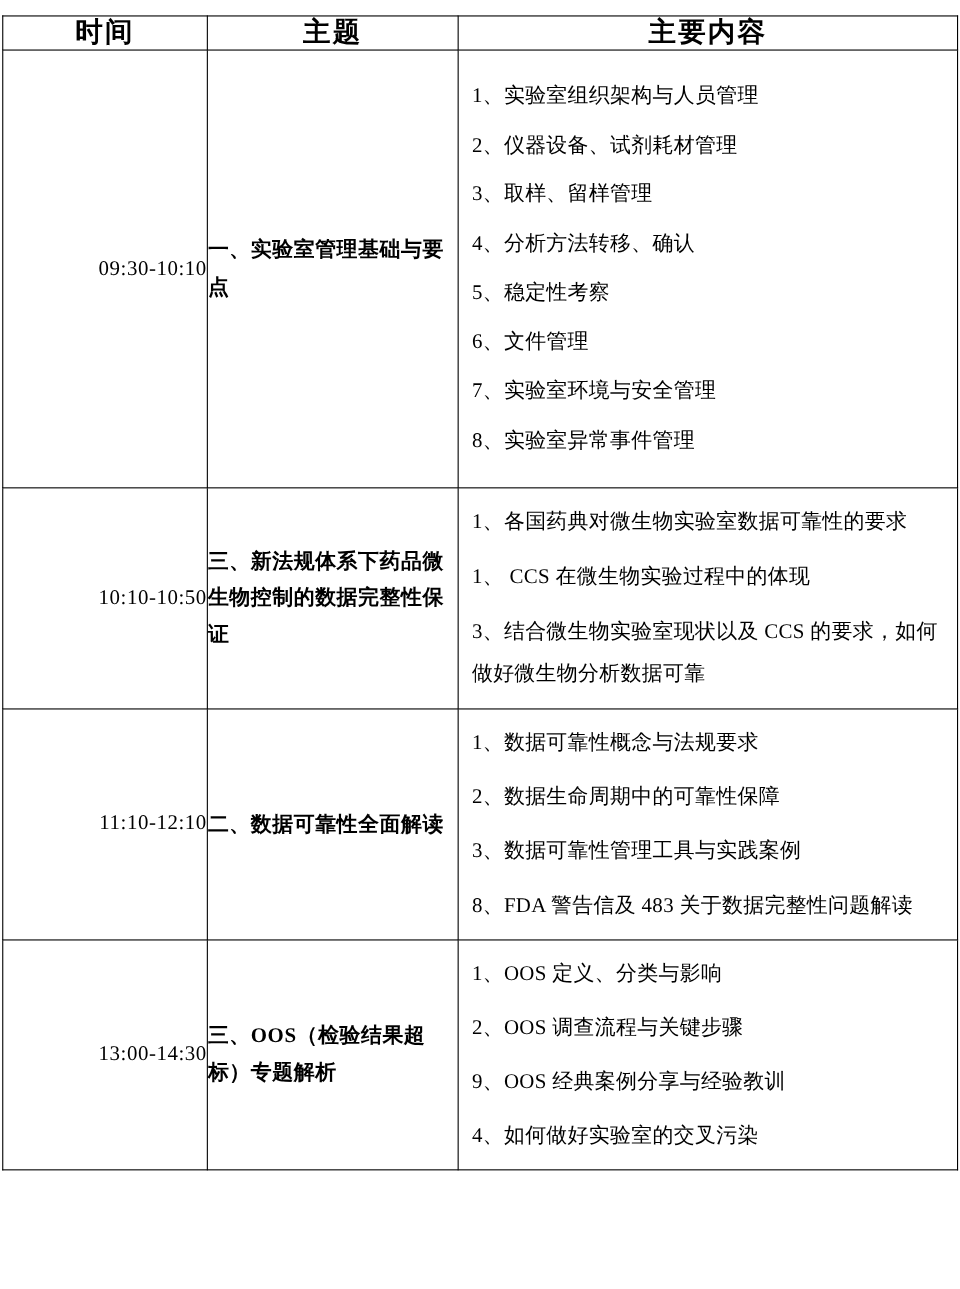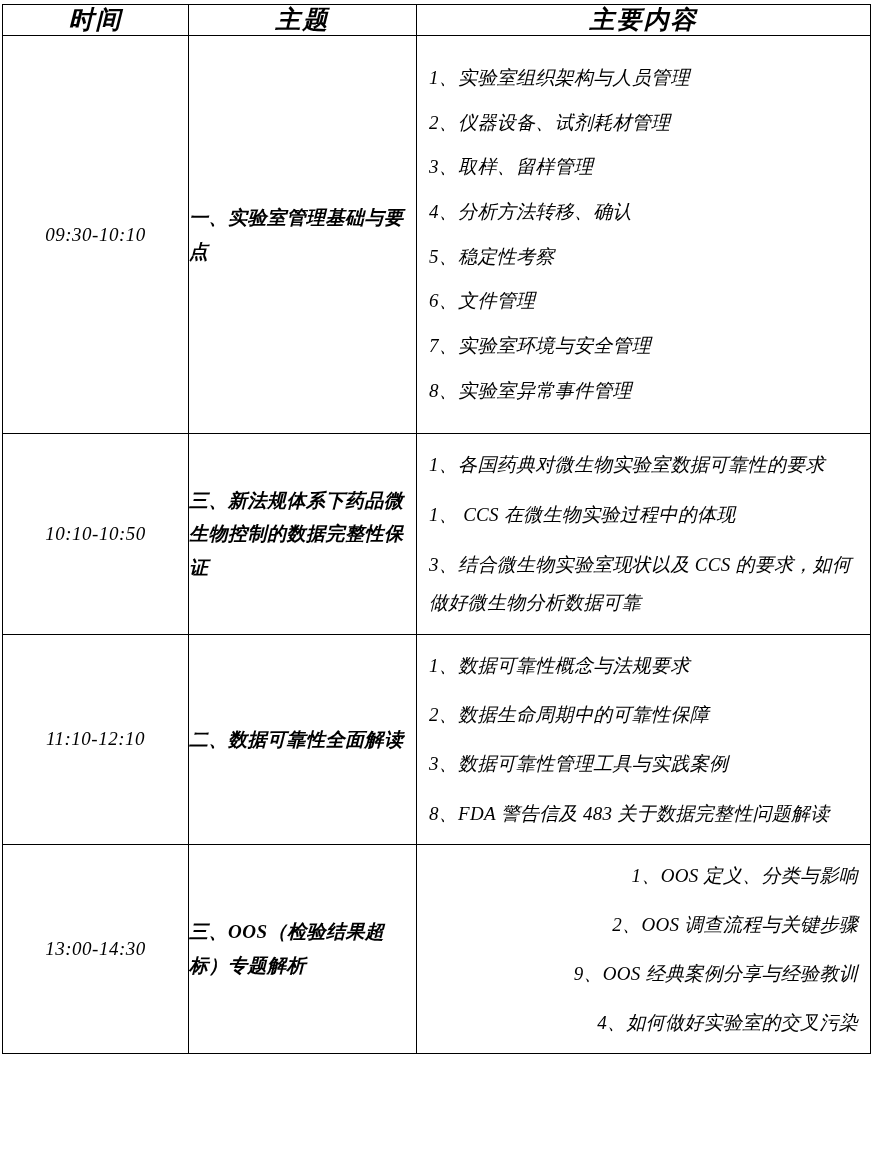--- a/index.html
+++ b/index.html
@@ -9,22 +9,21 @@
   }
   body {
     width: 873px;
     font-family: "Liberation Serif", "DejaVu Serif", serif;
     color: #000000;
   }
   .page {
     width: 873px;
     min-height: 1172px;
     box-sizing: border-box;
-    padding: 4px 2px 0 2px;
-    font-style: italic;
+    padding: 14px 2px 0 2px;
   }
   table.schedule {
     width: 868px;
     border-collapse: collapse;
     table-layout: fixed;
     margin: 0 auto;
   }
   table.schedule col.c-time { width: 186px; }
   table.schedule col.c-topic { width: 228px; }
   table.schedule col.c-content { width: 454px; }
@@ -37,21 +36,21 @@
   }
   .head-cell {
     text-align: center;
     font-size: 25px;
     font-weight: bold;
     letter-spacing: 2px;
     padding: 18px 0 18px 0;
     line-height: 1.2;
   }
   .time-cell {
-    text-align: center;
+    text-align: right;
     font-size: 19px;
     letter-spacing: 0.5px;
     padding: 6px 4px;
     font-family: "Liberation Serif", "DejaVu Serif", serif;
   }
   .topic-cell {
     font-size: 19px;
     font-weight: bold;
     line-height: 1.75;
     padding: 8px 14px 8px 16px;
@@ -64,21 +63,21 @@
     letter-spacing: 0.3px;
   }
   .content-cell .line {
     white-space: normal;
     margin: 12px;
     padding: 0;
   }
   .row-1 .content-cell { padding-top: 14px; padding-bottom: 14px; }
   .row-2 .content-cell { line-height: 2.0; }
   .row-3 .content-cell { line-height: 1.95; }
-  .row-4 .content-cell { line-height: 1.95; text-align: right; }
+  .row-4 .content-cell { line-height: 1.95; }
   .row-2 .topic-cell { line-height: 1.78; }
   .row-3 .topic-cell { line-height: 1.78; }
   .row-4 .topic-cell { line-height: 1.78; }
 </style>
 </head>
 <body>
 
 <div class="page">
   <table class="schedule">
     <colgroup>

